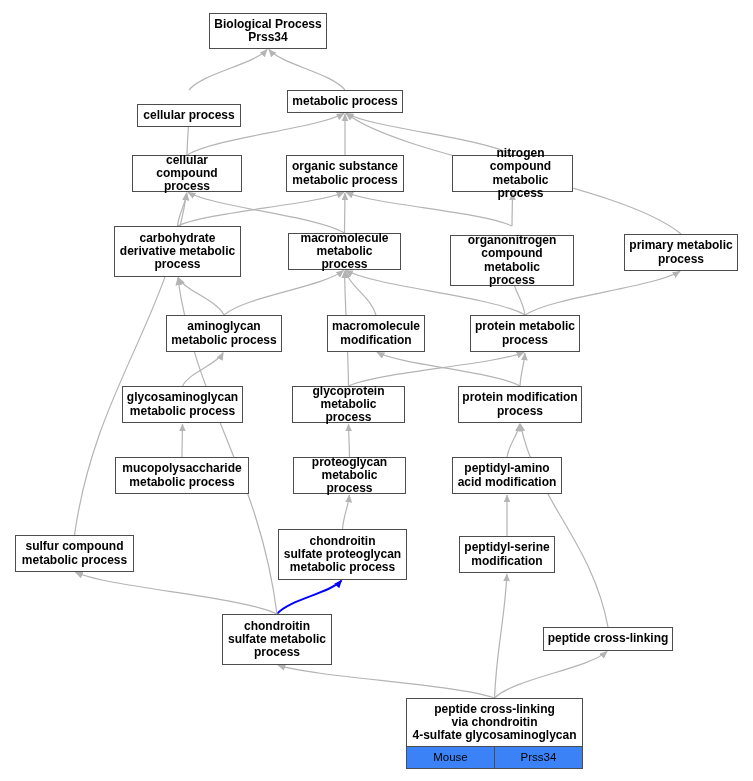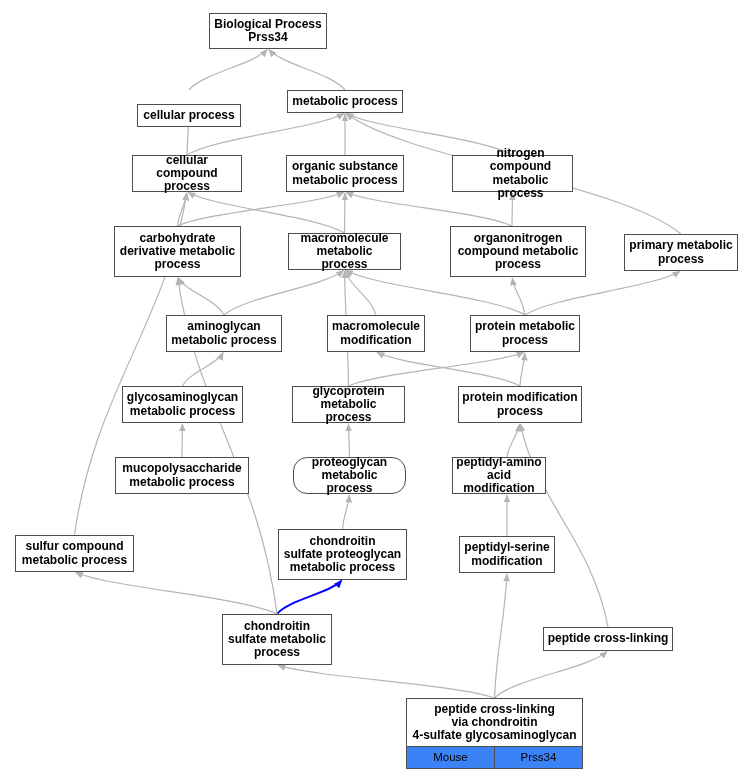--- a/index.html
+++ b/index.html
@@ -148,21 +148,21 @@
       </div>
       <div class="node" style="left: 114px; top: 226px; width: 127px; height: 51px;">
         <div class="node-label">carbohydrate
 derivative metabolic
 process</div>
       </div>
       <div class="node" style="left: 288px; top: 233px; width: 113px; height: 37px;">
         <div class="node-label">macromolecule
 metabolic process</div>
       </div>
-      <div class="node" style="left: 450px; top: 226px; width: 136px; height: 51px;">
+      <div class="node" style="left: 450px; top: 235px; width: 124px; height: 51px;">
         <div class="node-label">organonitrogen
 compound metabolic
 process</div>
       </div>
       <div class="node" style="left: 624px; top: 234px; width: 114px; height: 37px;">
         <div class="node-label">primary metabolic
 process</div>
       </div>
       <div class="node" style="left: 166px; top: 315px; width: 116px; height: 37px;">
         <div class="node-label">aminoglycan
@@ -185,25 +185,25 @@
 metabolic process</div>
       </div>
       <div class="node" style="left: 458px; top: 386px; width: 124px; height: 37px;">
         <div class="node-label">protein modification
 process</div>
       </div>
       <div class="node" style="left: 115px; top: 457px; width: 134px; height: 37px;">
         <div class="node-label">mucopolysaccharide
 metabolic process</div>
       </div>
-      <div class="node" style="left: 293px; top: 457px; width: 113px; height: 37px; border-radius: 14px;">
+      <div class="node" style="left: 293px; top: 457px; width: 113px; height: 37px;">
         <div class="node-label">proteoglycan
 metabolic process</div>
       </div>
-      <div class="node" style="left: 452px; top: 457px; width: 94px; height: 37px; align-items: center;">
+      <div class="node" style="left: 452px; top: 457px; width: 110px; height: 37px; align-items: center;">
         <div class="node-label">peptidyl-amino
 acid modification</div>
       </div>
       <div class="node" style="left: 15px; top: 535px; width: 119px; height: 37px; justify-content: center;">
         <div class="node-label">sulfur compound
 metabolic process</div>
       </div>
       <div class="node" style="left: 278px; top: 529px; width: 129px; height: 51px;">
         <div class="node-label">chondroitin
 sulfate proteoglycan

